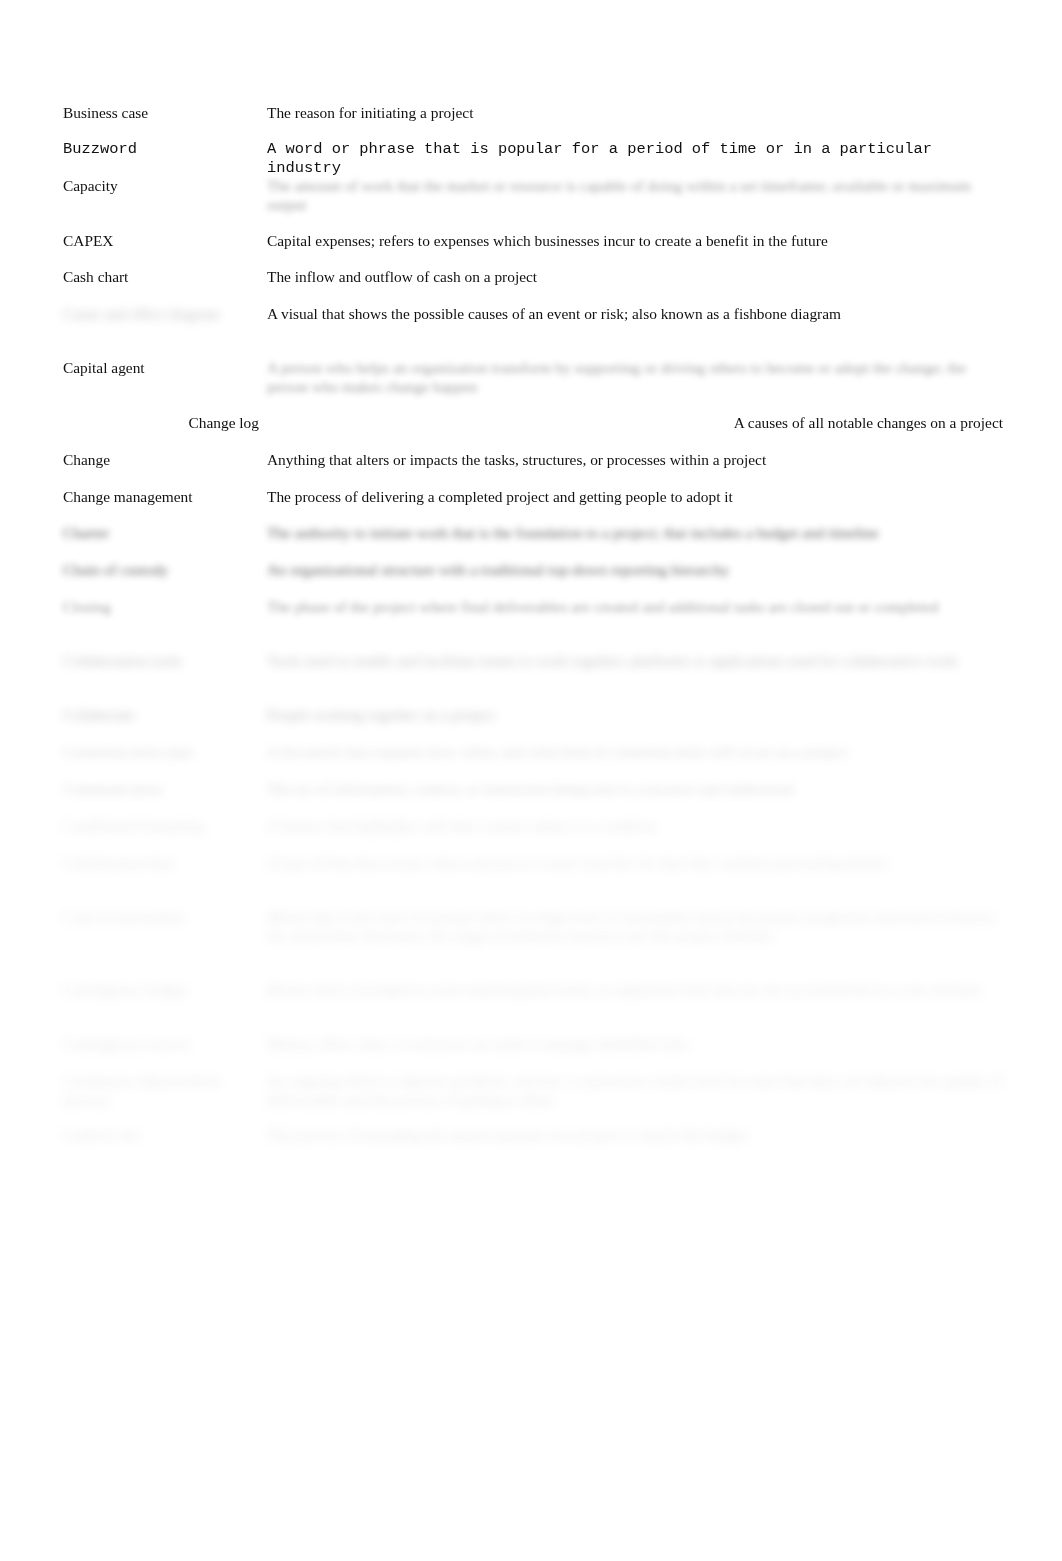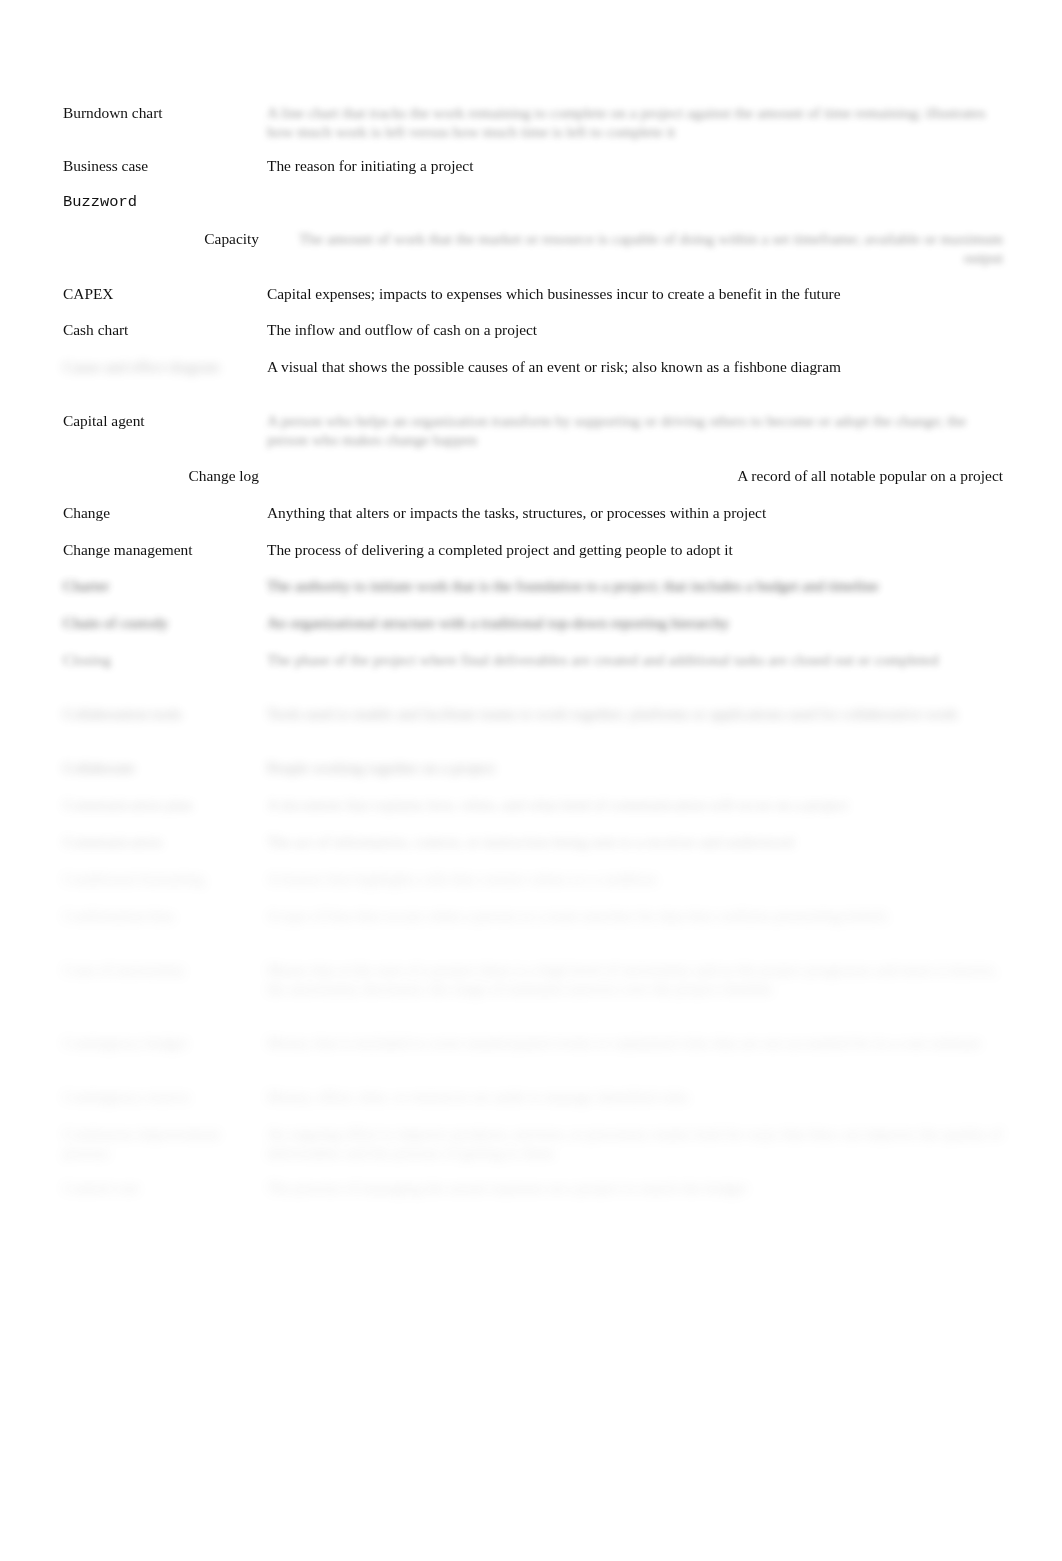--- a/index.html
+++ b/index.html
@@ -75,54 +75,51 @@
     filter: blur(5.4px);
     opacity: 0.2;
     color: #777777;
   }
 </style>
 </head>
 <body>
 
 <div class="page">
   <div class="glossary" id="glossary">
-      <div class="row" style="min-height: 53px;">
-        <div class="term">Burndown chart</div>
-        <div class="definition blur-soft">A line chart that tracks the work remaining to complete on a project against the amount of time remaining; illustrates how much work is left versus how much time is left to complete it</div>
-      </div>
       <div class="row" style="min-height: 36px;">
         <div class="term">Business case</div>
         <div class="definition">The reason for initiating a project</div>
       </div>
       <div class="row" style="min-height: 37px; font-family: Liberation Mono, monospace;">
         <div class="term">Buzzword</div>
+        <div class="definition">A word or phrase that is popular for a period of time or in a particular industry</div>
       </div>
-      <div class="row" style="min-height: 55px; text-align: right;">
+      <div class="row" style="min-height: 55px;">
         <div class="term">Capacity</div>
         <div class="definition blur-soft">The amount of work that the market or resource is capable of doing within a set timeframe; available or maximum output</div>
       </div>
       <div class="row" style="min-height: 36px;">
         <div class="term">CAPEX</div>
-        <div class="definition">Capital expenses; impacts to expenses which businesses incur to create a benefit in the future</div>
+        <div class="definition">Capital expenses; refers to expenses which businesses incur to create a benefit in the future</div>
       </div>
       <div class="row" style="min-height: 37px;">
         <div class="term">Cash chart</div>
         <div class="definition">The inflow and outflow of cash on a project</div>
       </div>
       <div class="row" style="min-height: 54px;">
         <div class="term blur-heavy">Cause and effect diagram</div>
         <div class="definition">A visual that shows the possible causes of an event or risk; also known as a fishbone diagram</div>
       </div>
       <div class="row" style="min-height: 55px;">
         <div class="term">Capital agent</div>
         <div class="definition blur-soft">A person who helps an organization transform by supporting or driving others to become or adopt the change; the person who makes change happen</div>
       </div>
       <div class="row" style="min-height: 37px; text-align: right;">
         <div class="term">Change log</div>
-        <div class="definition">A record of all notable popular on a project</div>
+        <div class="definition">A causes of all notable changes on a project</div>
       </div>
       <div class="row" style="min-height: 37px;">
         <div class="term">Change</div>
         <div class="definition">Anything that alters or impacts the tasks, structures, or processes within a project</div>
       </div>
       <div class="row" style="min-height: 36px;">
         <div class="term">Change management</div>
         <div class="definition">The process of delivering a completed project and getting people to adopt it</div>
       </div>
       <div class="row" style="min-height: 37px;">

